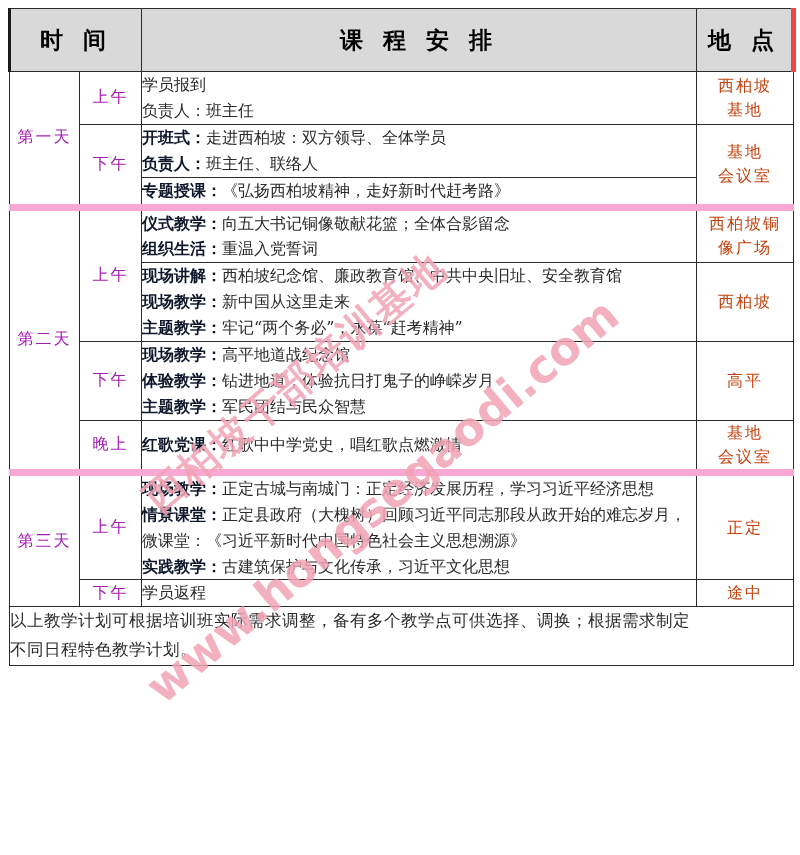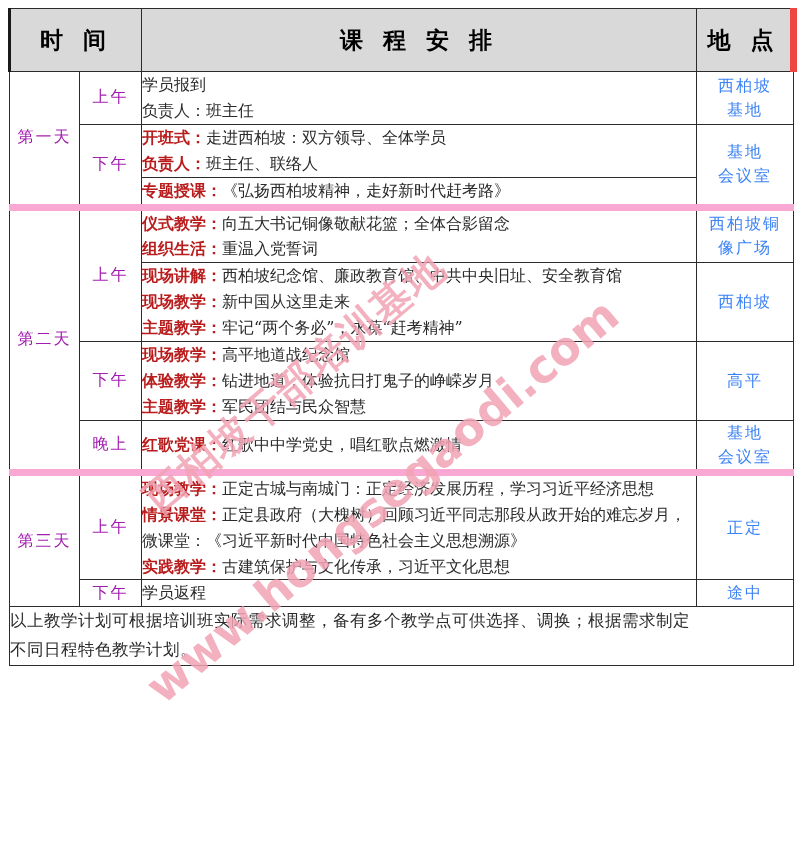--- a/index.html
+++ b/index.html
@@ -82,50 +82,50 @@
     font-family: "DejaVu Sans", "Liberation Sans", sans-serif;
     font-weight: bold;
     font-size: 23px;
     letter-spacing: 6px;
     text-align: center;
     color: #000;
     border-top: 3px solid #1a1a1a;
     border-bottom: 3px solid #1a1a1a;
   }
   thead th.th-time  { border-left: 3px solid #1a1a1a; }
-  thead th.th-place { border-right: 7px solid #ef4444; }
+  thead th.th-place { border-right: 5px solid #ef4444; }
 
   
   td.day, td.period {
     text-align: center;
     font-size: 16px;
     letter-spacing: 2px;
     color: #a21caf;
   }
   td.day { border-left: 3px solid #1a1a1a; }
   td.place {
     text-align: center;
     font-size: 16px;
     letter-spacing: 2px;
     line-height: 1.5;
-    color: #3b82f6;
+    color: #c2410c;
     border-right: 3px solid #1a1a1a;
   }
 
   
   td.body {
     padding: 7px 0 7px 8px;
     font-size: 16px;
     line-height: 1.62;
     color: #2a2a2a;
   }
   td.body .line { display: block; }
   td.body .lab {
     font-weight: bold;
-    color: #b91c1c;
+    color: #0f172a;
   }
 
   
   tr.day-start > td { border-top: 7px solid #f9a8d4; }
 
   
   td.note {
     border: 3px solid #1a1a1a;
     text-align: left;
     font-size: 16.5px;

